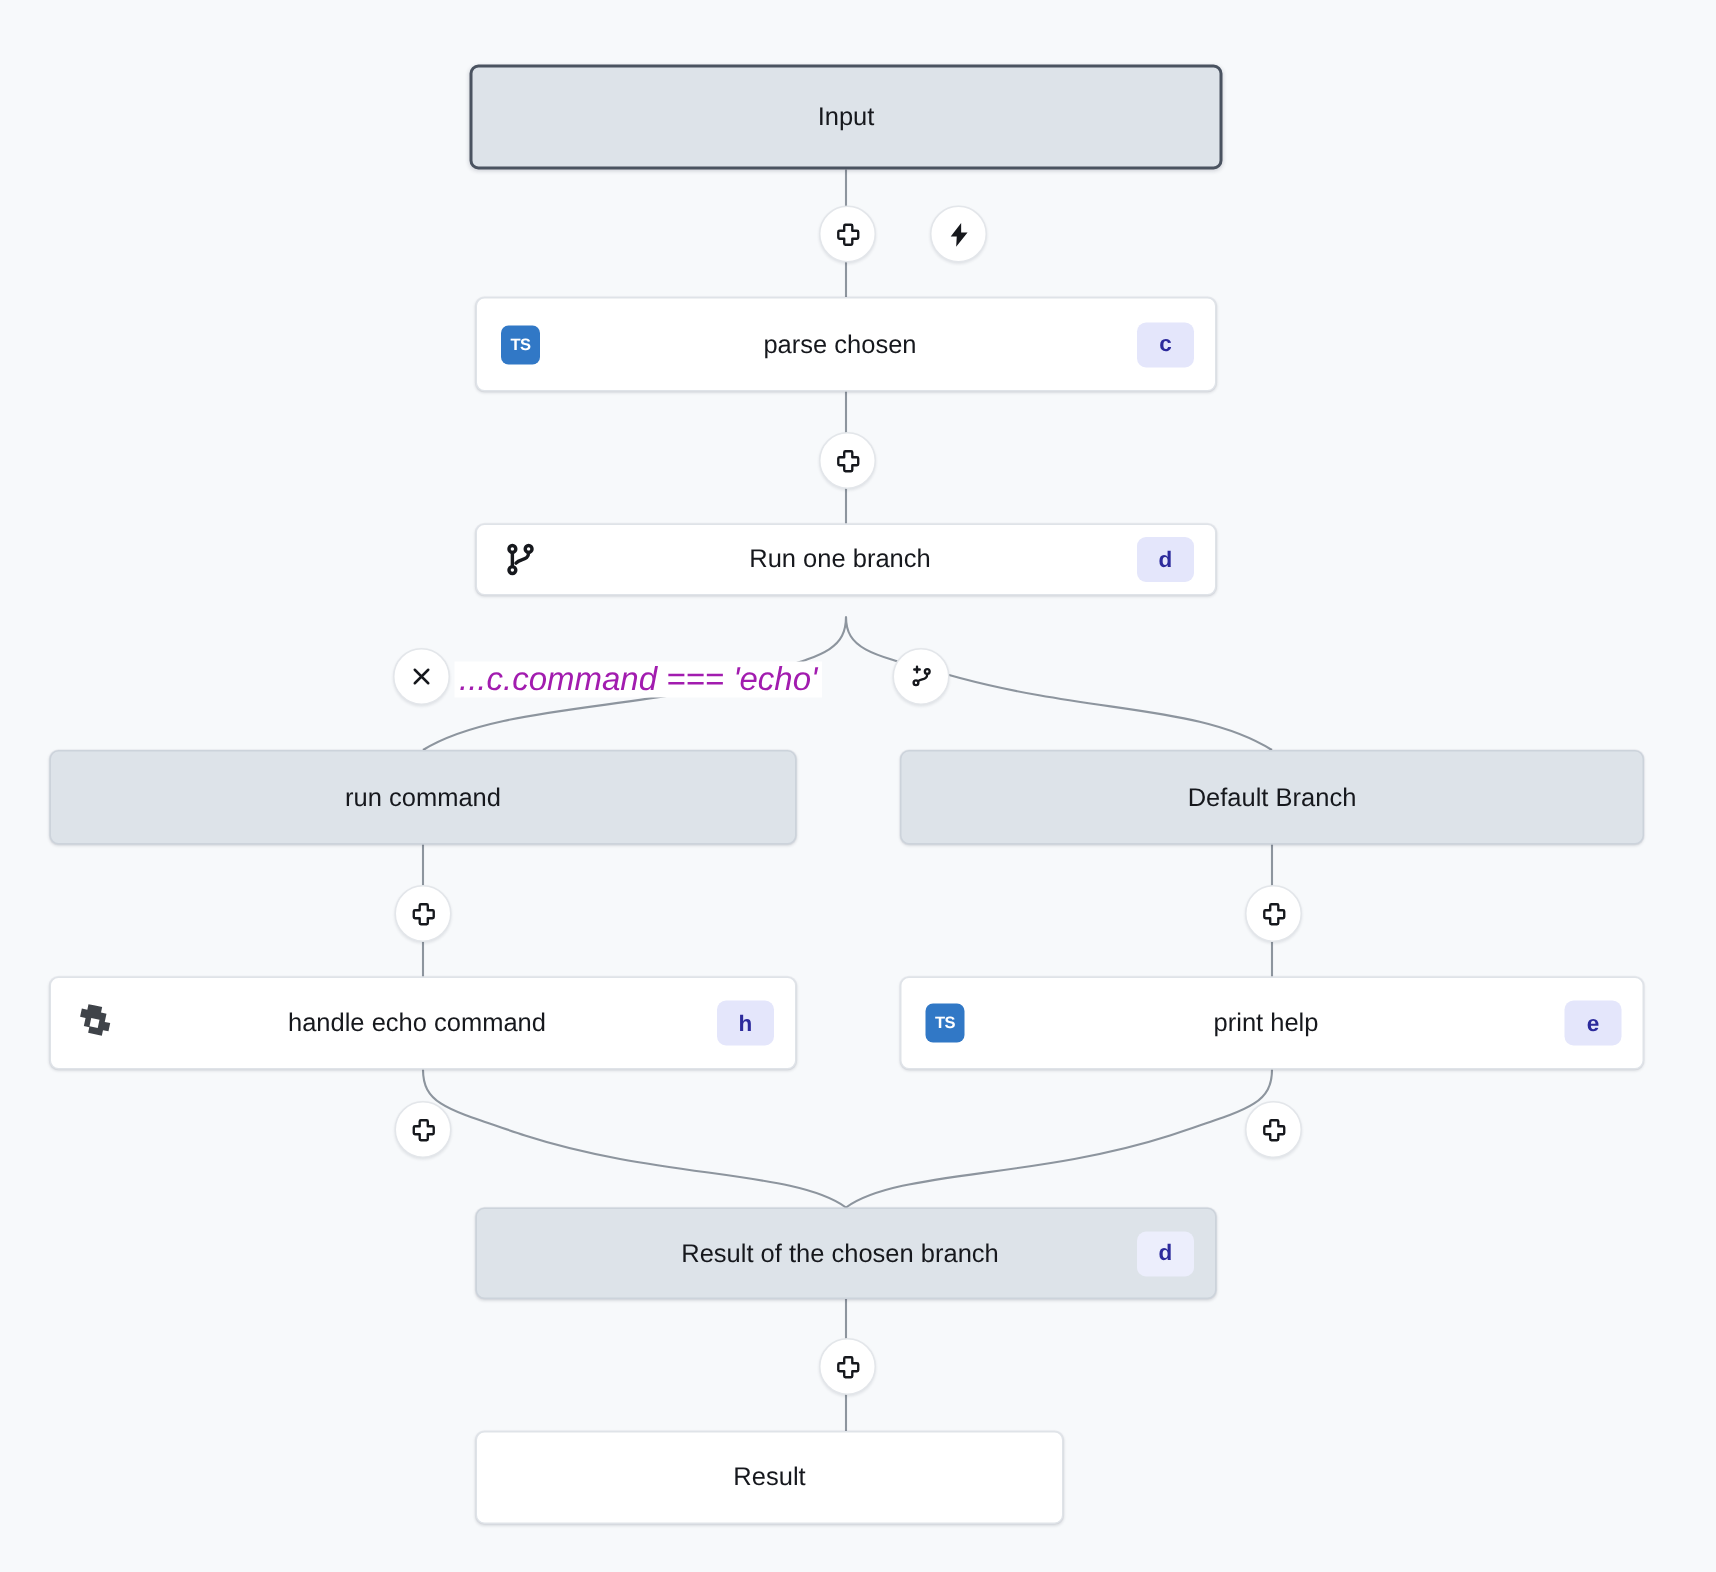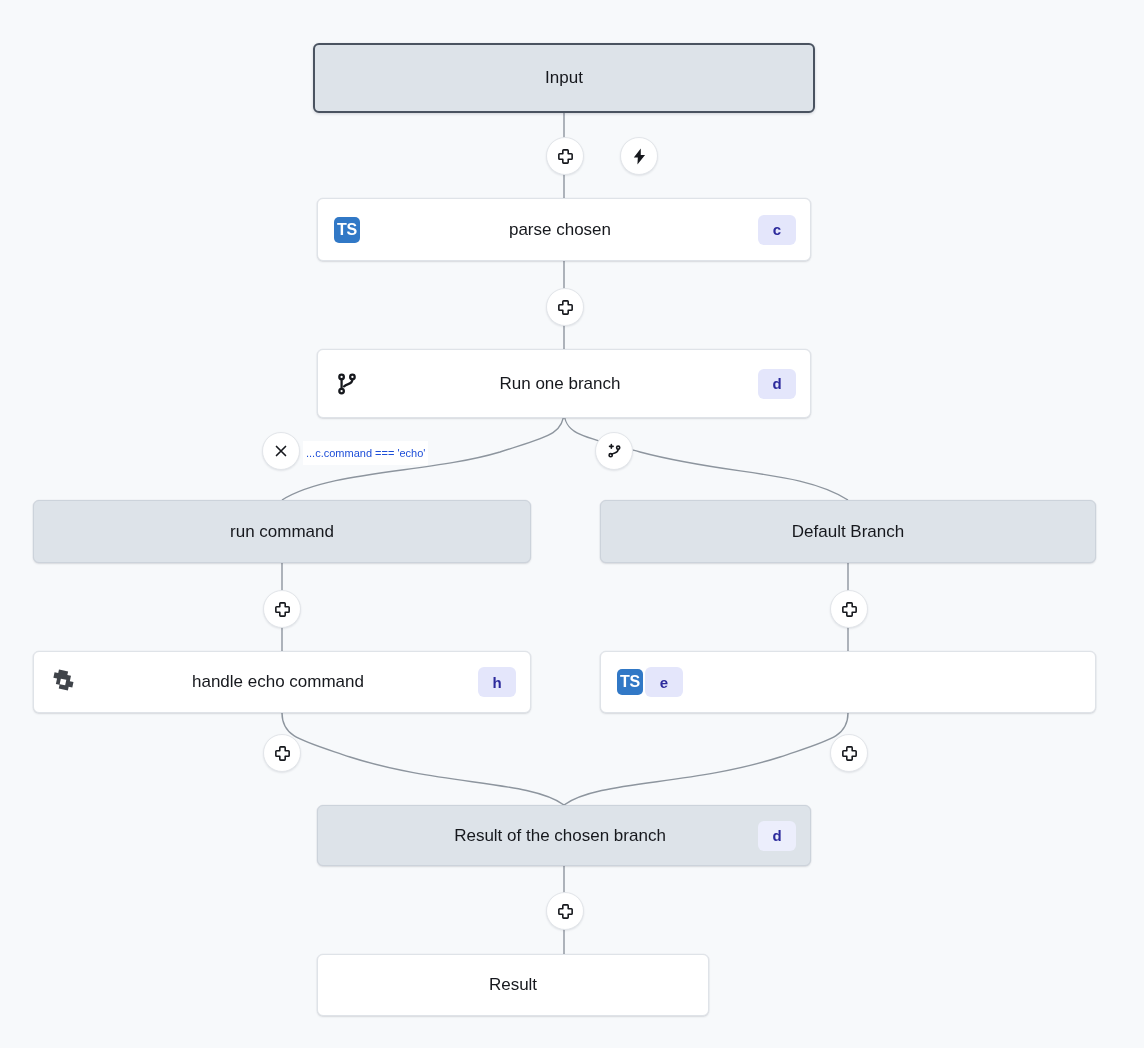--- a/index.html
+++ b/index.html
@@ -61,21 +61,21 @@
     margin-left: 14px;
     display: flex;
     align-items: center;
     justify-content: center;
   }
   .ts-badge {
     width: 26px; height: 26px;
     border-radius: 5px;
     background: #3178c6;
     color: #ffffff;
-    font-size: 16px;
+    font-size: 11px;
     font-weight: bold;
     display: flex;
     align-items: center;
     justify-content: center;
     letter-spacing: -0.3px;
   }
 
   
   .kbadge {
     flex: 0 0 auto;
@@ -106,25 +106,26 @@
     align-items: center;
     justify-content: center;
     cursor: pointer;
   }
   .circ svg { display: block; }
 
   
   .cond {
     position: absolute;
     background: #ffffff;
-    color: #1d4ed8;
-    font-size: 11px;
+    color: #a21caf;
+    font-size: 22px;
     white-space: nowrap;
     padding: 1px 3px;
     line-height: 22px;
+    font-style: italic;
   }
 </style>
 </head>
 <body>
 
 <div id="canvas">
 
   <svg id="edges" viewBox="0 0 1144 1048" xmlns="http://www.w3.org/2000/svg">
     <g fill="none" stroke="#8d959e" stroke-width="1.4">
 
@@ -155,21 +156,21 @@
   </div>
 
   <div class="node white" style="left:317px; top:198px; width:494px; height:63px;">
     <span class="nicon">
       <span class="ts-badge">TS</span>
     </span>
     <span class="label">parse chosen</span>
     <span class="kbadge">c</span>
   </div>
 
-  <div class="node white" style="left:317px; top:349px; width:494px; height:69px;">
+  <div class="node white" style="left:317px; top:349px; width:494px; height:48px;">
     <span class="nicon">
       <svg width="26" height="26" viewBox="0 0 24 24" fill="none" stroke="#16181d" stroke-width="2.1" stroke-linecap="round" stroke-linejoin="round">
         <circle cx="7" cy="5.5" r="2.1"></circle>
         <circle cx="7" cy="18.5" r="2.1"></circle>
         <circle cx="17" cy="5.5" r="2.1"></circle>
         <path d="M7 7.6 v8.8"></path>
         <path d="M17 7.6 C17 13 12 11 9.2 14.2"></path>
       </svg>
     </span>
     <span class="label">Run one branch</span>
@@ -198,20 +199,21 @@
       </svg>
     </span>
     <span class="label">handle echo command</span>
     <span class="kbadge">h</span>
   </div>
 
   <div class="node white" style="left:600px; top:651px; width:496px; height:62px;">
     <span class="nicon">
       <span class="ts-badge">TS</span>
     </span>
+    <span class="label">print help</span>
     <span class="kbadge">e</span>
   </div>
 
   <div class="node grey" style="left:317px; top:805px; width:494px; height:61px;gap:40px;">
     <span class="spacer"></span>
     <span class="label">Result of the chosen branch</span>
     <span class="kbadge flat">d</span>
   </div>
 
   <div class="node white" style="left:317px; top:954px; width:392px; height:62px;">

